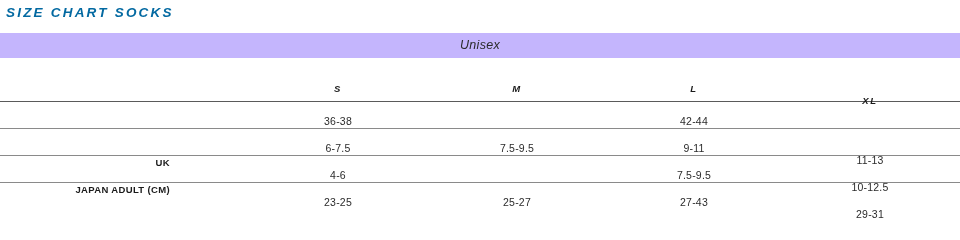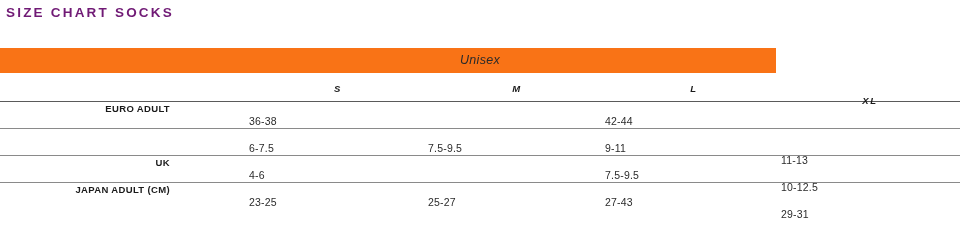--- a/index.html
+++ b/index.html
@@ -16,33 +16,34 @@
     position: relative;
   }
 
   
   .page-title {
     position: absolute;
     left: 6px;
     top: 5px;
     font-size: 13.5px;
     font-weight: bold;
+    font-style: italic;
     letter-spacing: 2.2px;
-    color: #701a75;
+    color: #0369a1;
     white-space: nowrap;
   }
 
   
   .group-banner {
     position: absolute;
     left: 0;
-    top: 48px;
-    width: 776px;
+    top: 33px;
+    width: 960px;
     height: 25px;
-    background: #f97316;
+    background: #c4b5fd;
   }
   .group-banner-label {
     position: absolute;
     left: 0;
     top: 0;
     width: 960px;
     line-height: 25px;
     text-align: center;
     font-size: 12.5px;
     font-style: italic;
@@ -104,20 +105,21 @@
     font-style: italic;
     letter-spacing: 1.6px;
     line-height: 16px;
     color: #1a1a1a;
   }
 
   
   .cell-value {
     position: absolute;
     width: 178px;
+    text-align: center;
     font-size: 10.5px;
     font-weight: normal;
     letter-spacing: 0.2px;
     line-height: 14px;
     color: #2b2b2b;
     top: 12px;
   }
 
   .col0 { left: 249px; }
   .col1 { left: 428px; }
@@ -136,21 +138,20 @@
 <div class="chart">
 
   <div class="row header-row">
     <div class="cell-head col0">S</div>
     <div class="cell-head col1">M</div>
     <div class="cell-head col2">L</div>
     <div class="cell-head col3">XL</div>
   </div>
 
   <div class="row data-row">
-    <div class="cell-label">EURO ADULT</div>
     <div class="cell-value col0">36-38</div>
     <div class="cell-value col2">42-44</div>
   </div>
 
   <div class="row data-row">
     <div class="cell-value col0">6-7.5</div>
     <div class="cell-value col1">7.5-9.5</div>
     <div class="cell-value col2">9-11</div>
     <div class="cell-value col3">11-13</div>
   </div>

